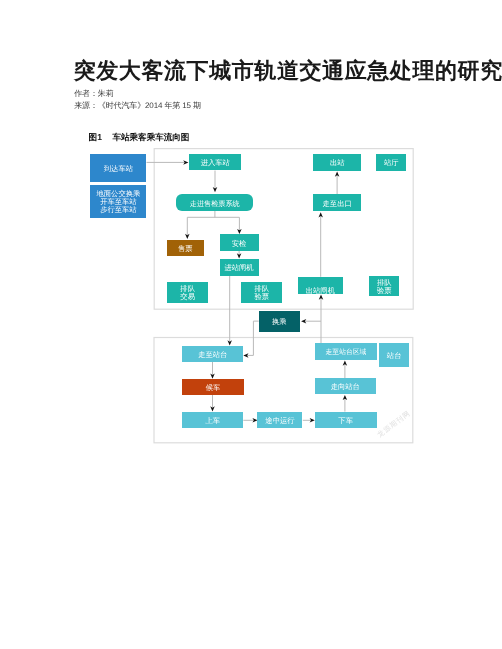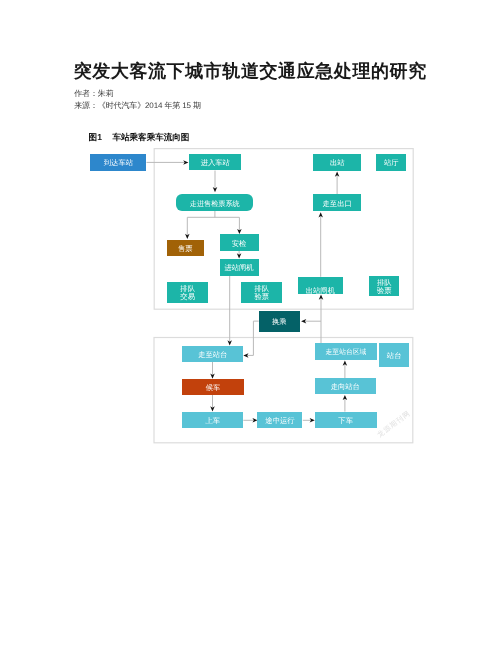--- a/index.html
+++ b/index.html
@@ -2,21 +2,21 @@
 <html><head>
 <meta charset="utf-8">
 <style>
   html,body{margin:0;padding:0;}
   body{width:502px;height:649px;background:#ffffff;overflow:hidden;
        font-family:"Liberation Sans",sans-serif;
        -webkit-font-smoothing:antialiased;text-rendering:geometricPrecision;}
   #page{position:relative;width:502px;height:649px;background:#ffffff;}
   #article-title,.meta,#fig-caption,.nbox{transform:translateZ(0);}
   .abs{position:absolute;}
-  #article-title{left:73.7px;top:61.1px;font-size:18px;font-weight:bold;color:#1a1a1a;
+  #article-title{left:73.7px;top:61.1px;font-size:22px;font-weight:bold;color:#1a1a1a;
          line-height:20px;white-space:nowrap;letter-spacing:0.58px;}
   .meta{left:74.2px;font-size:8px;color:#3a3a3a;line-height:10px;white-space:nowrap;letter-spacing:-0.13px;}
   #meta-author{top:88.5px;}
   #meta-source{top:100.5px;}
   #fig-caption{left:88.6px;top:131.9px;font-size:8.62px;font-weight:bold;color:#111;letter-spacing:-0.06px;
                white-space:nowrap;}
   #fig-caption .gap{display:inline-block;width:10.6px;}
   #diagram{left:0;top:0;width:502px;height:649px;}
   .nbox{box-sizing:border-box;display:flex;align-items:center;justify-content:center;
         text-align:center;color:#ffffff;font-size:7.3px;line-height:8.1px;
@@ -116,21 +116,24 @@
           <polyline points="344.9,378.1 344.9,364.34400000000005" fill="none" stroke="#b9b9b9" stroke-width="1"></polyline>
           <path d="M 344.9 360.6 L 347.15 365.8 L 344.9 364.34400000000005 L 342.65 365.8 Z" fill="#111111"></path>
         </g>
       </g>
     <g id="watermark-g">
         <text x="0" y="0" transform="translate(379.5,437.5) rotate(-37)" fill="#e0e0e0" font-size="6.9" letter-spacing="0.9">龙源期刊网</text>
       </g>
   </svg>
 
   <div id="nodes-layer" class="abs" style="left:0;top:0;width:502px;height:649px;">
-      <div class="abs nbox" style="left: 90.3px; top: 153.8px; width: 56.2px; height: 17px; background: rgb(45, 135, 204);"><span>到达车站</span></div>
+      <div class="abs nbox" style="left: 90.3px; top: 153.8px; width: 56.2px; height: 28px; background: rgb(45, 135, 204);"><span>到达车站</span></div>
+      <div class="abs nbox" style="left: 90.3px; top: 184.8px; width: 56.2px; height: 32.8px; background: rgb(45, 135, 204);"><span>地面公交换乘
+开车至车站
+步行至车站</span></div>
       <div class="abs nbox" style="left: 189.1px; top: 154.2px; width: 52.3px; height: 16.3px; background: rgb(28, 181, 168); text-align: right;"><span>进入车站</span></div>
       <div class="abs nbox" style="left: 176.1px; top: 194.1px; width: 77.3px; height: 16.6px; background: rgb(28, 181, 168); font-size: 7.15px; border-radius: 6px;"><span>走进售检票系统</span></div>
       <div class="abs nbox" style="left: 166.7px; top: 239.8px; width: 37px; height: 16.5px; background: #a16207;"><span>售票</span></div>
       <div class="abs nbox" style="left: 219.5px; top: 234.2px; width: 39px; height: 17.2px; background: rgb(28, 181, 168);"><span>安检</span></div>
       <div class="abs nbox" style="left: 219.5px; top: 259px; width: 39px; height: 16.6px; background: rgb(28, 181, 168);"><span>进站闸机</span></div>
       <div class="abs nbox" style="left: 167px; top: 281.5px; width: 41.3px; height: 21.5px; background: rgb(28, 181, 168);"><span>排队
 交易</span></div>
       <div class="abs nbox" style="left: 241.2px; top: 281.5px; width: 41.3px; height: 21.5px; background: rgb(28, 181, 168);"><span>排队
 验票</span></div>
       <div class="abs nbox" style="left: 369.3px; top: 275.6px; width: 29.9px; height: 20.4px; background: rgb(28, 181, 168);"><span>排队

